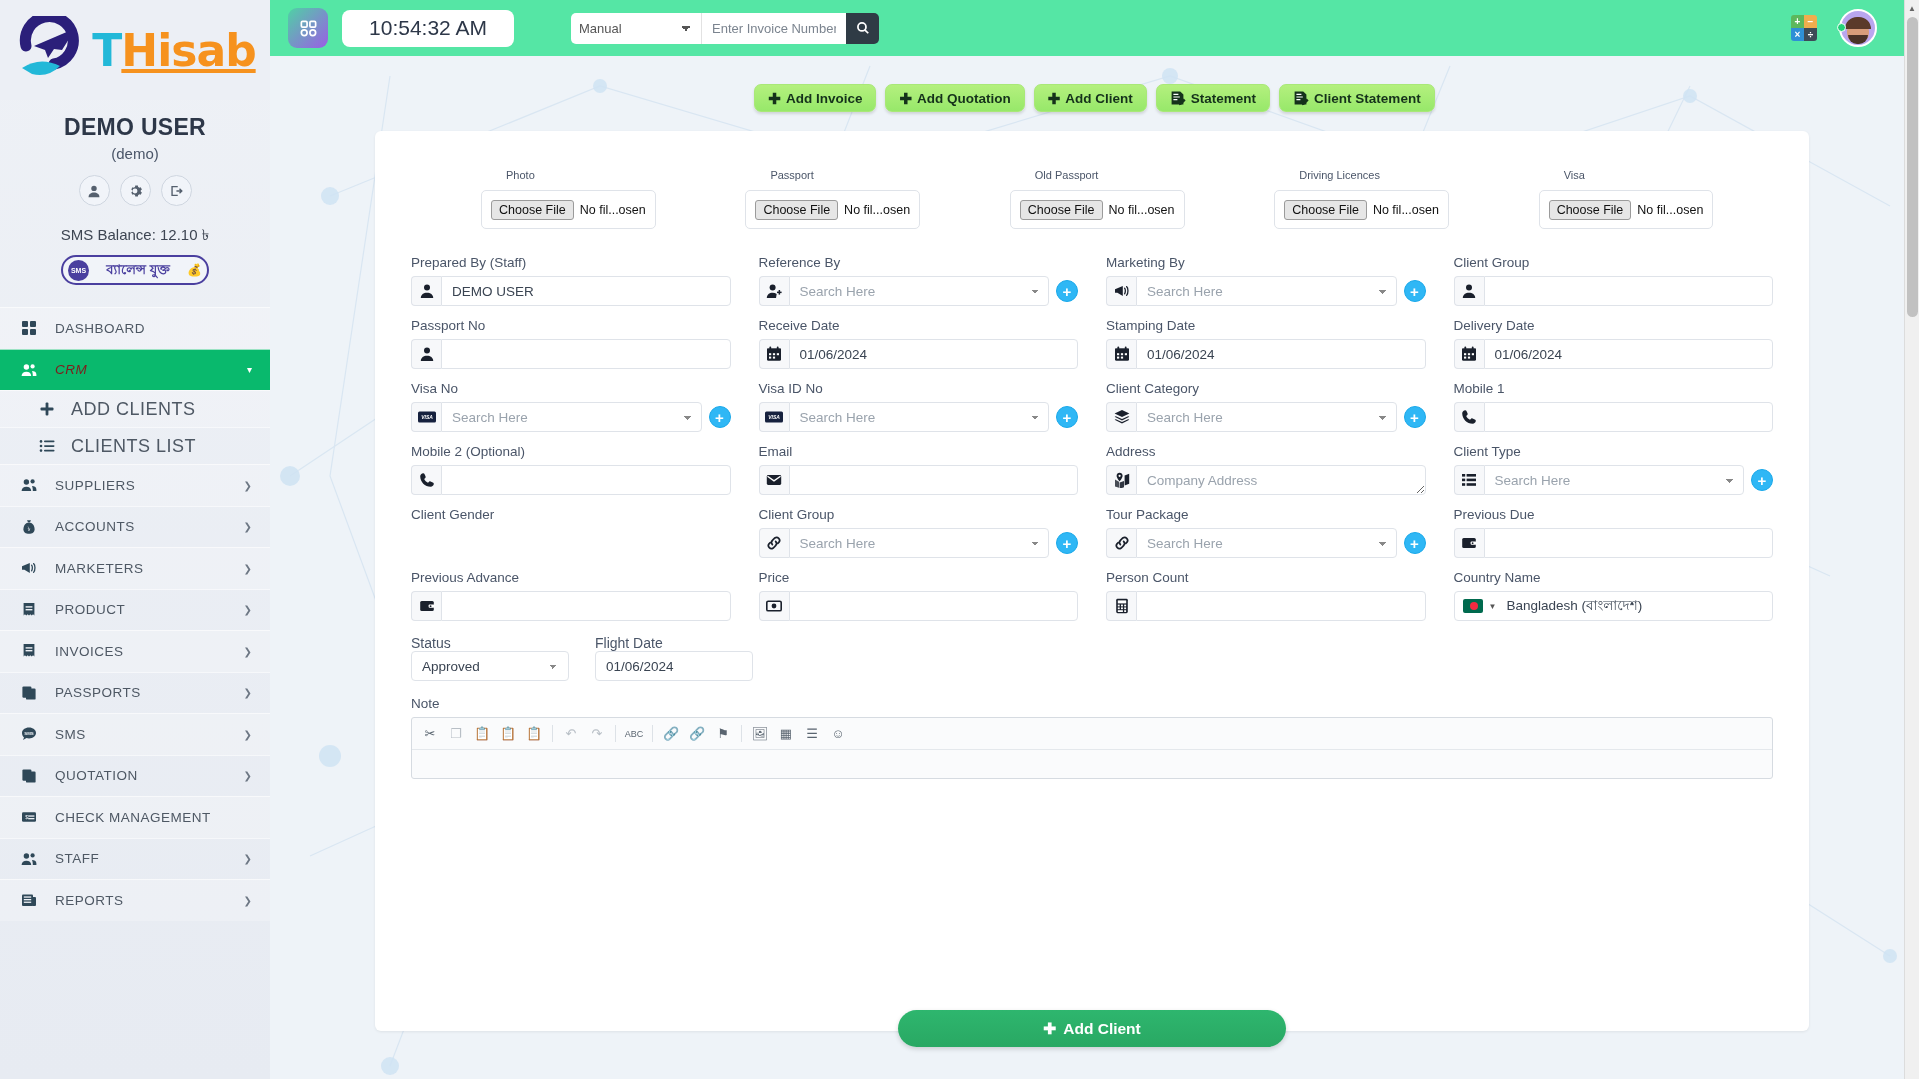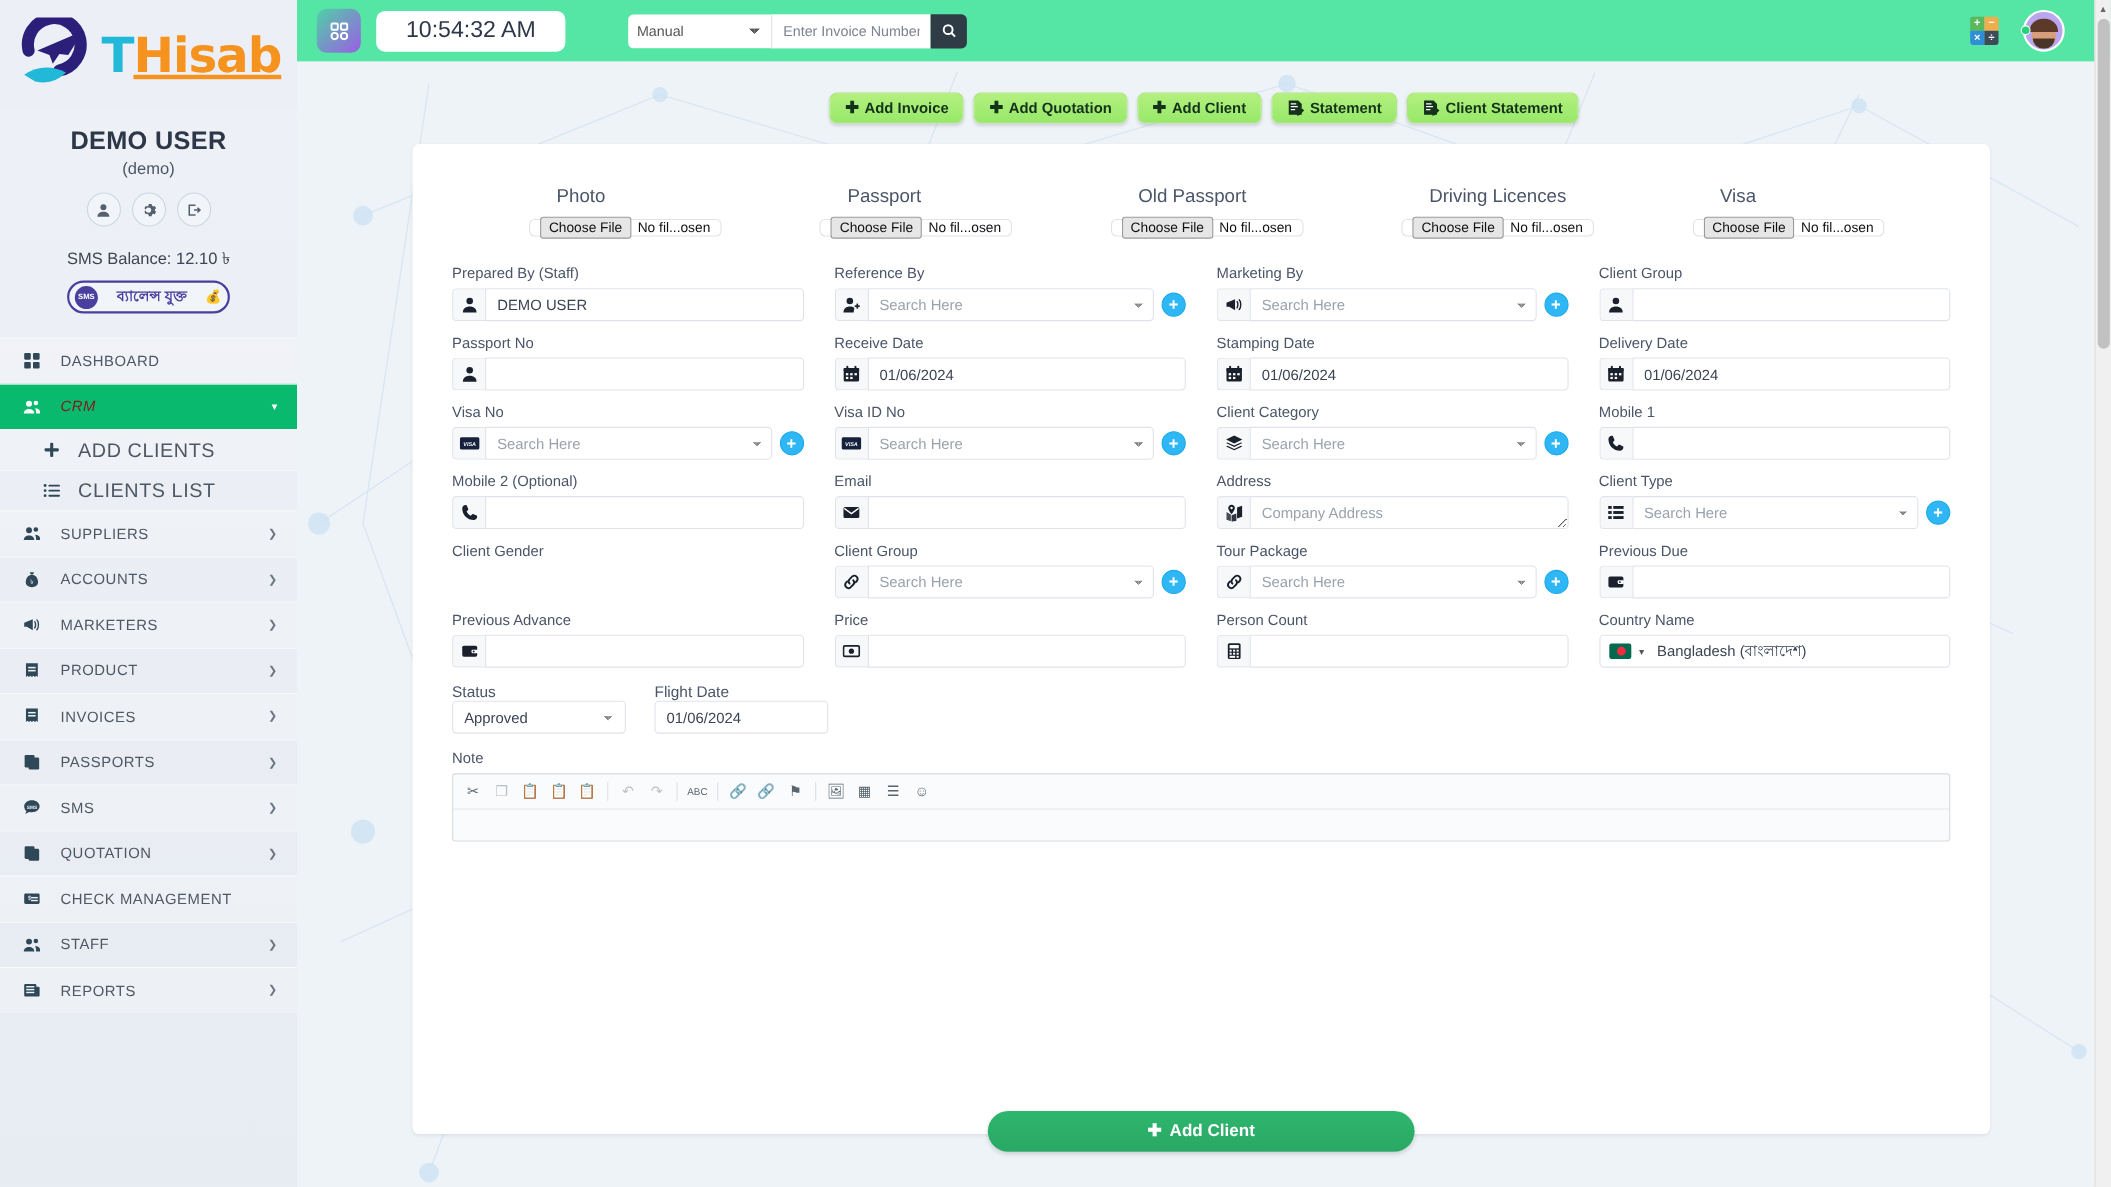--- a/index.html
+++ b/index.html
@@ -149,23 +149,23 @@
     position: relative; margin: 19px 110px 0 105px;
     background: #fff; border-radius: 6px;
     min-height: 900px;
     padding: 38px 36px 0;
     box-shadow: 0 1px 3px rgba(0,0,0,.07);
   }
 
   
   .file-row { display: flex; gap: 0; padding: 0 20px; }
   .file-cell { flex: 1; padding-right: 14px; }
-  .file-cell .lbl { font-size: 17px; color: #4a5568; display: block; margin-bottom: 9px; padding-left: 75px; }
+  .file-cell .lbl { font-size: 11px; color: #4a5568; display: block; margin-bottom: 9px; padding-left: 75px; }
   .file-box {
-    border: 1px solid #dfe3e9; border-radius: 5px; height: 16px;
+    border: 1px solid #dfe3e9; border-radius: 5px; height: 39px;
     display: inline-flex; align-items: center; padding: 0 9px; gap: 6px;
     background: #fff; margin-left: 50px;
   }
   .choose-file {
     background: #e6e6e6; border: 1px solid #9b9b9b; border-radius: 3px;
     font-size: 12.5px; padding: 2px 7px; color: #111; cursor: pointer;
     font-family: "Liberation Sans", sans-serif;
   }
   .no-file { font-size: 12.5px; color: #111; }
 

